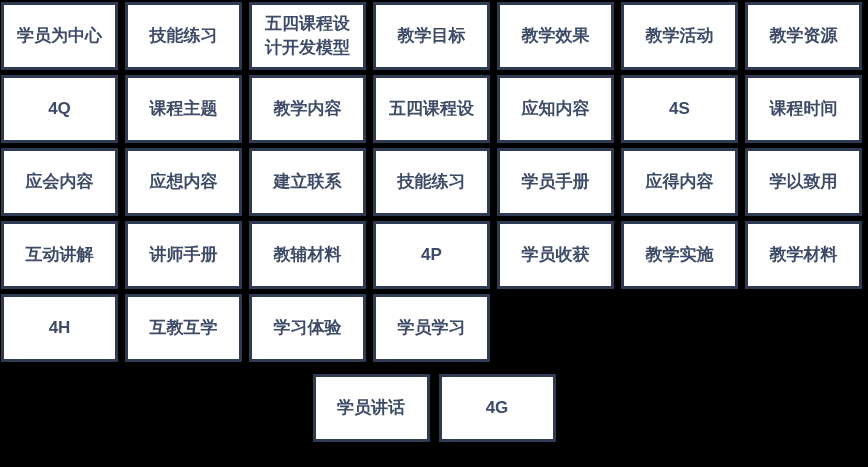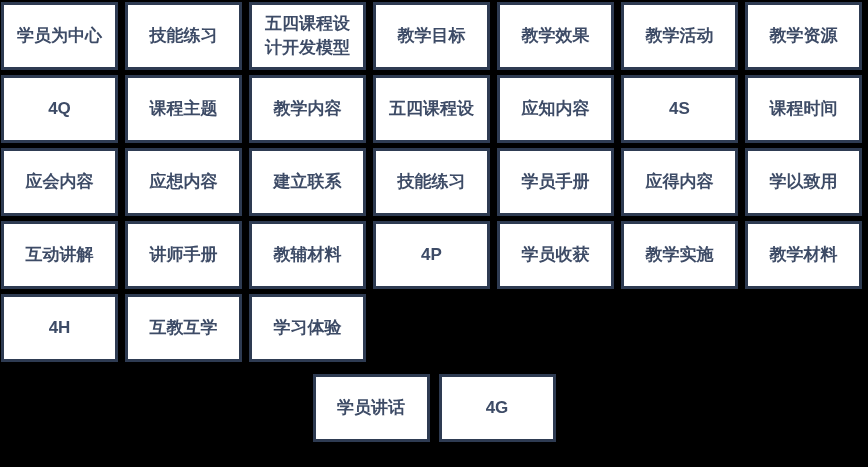--- a/index.html
+++ b/index.html
@@ -81,19 +81,20 @@
     <div class="card"><span>讲师手册</span></div>
     <div class="card"><span>教辅材料</span></div>
     <div class="card"><span>4P</span></div>
     <div class="card"><span>学员收获</span></div>
 
     <div class="card"><span>教学实施</span></div>
     <div class="card"><span>教学材料</span></div>
     <div class="card"><span>4H</span></div>
     <div class="card"><span>互教互学</span></div>
     <div class="card"><span>学习体验</span></div>
+    <div class="card"><span>学员学习</span></div>
   </div>
 
   <div class="bottom-row">
     <div class="card"><span>学员讲话</span></div>
     <div class="card"><span>4G</span></div>
   </div>
 </div>
 
 </body></html>

